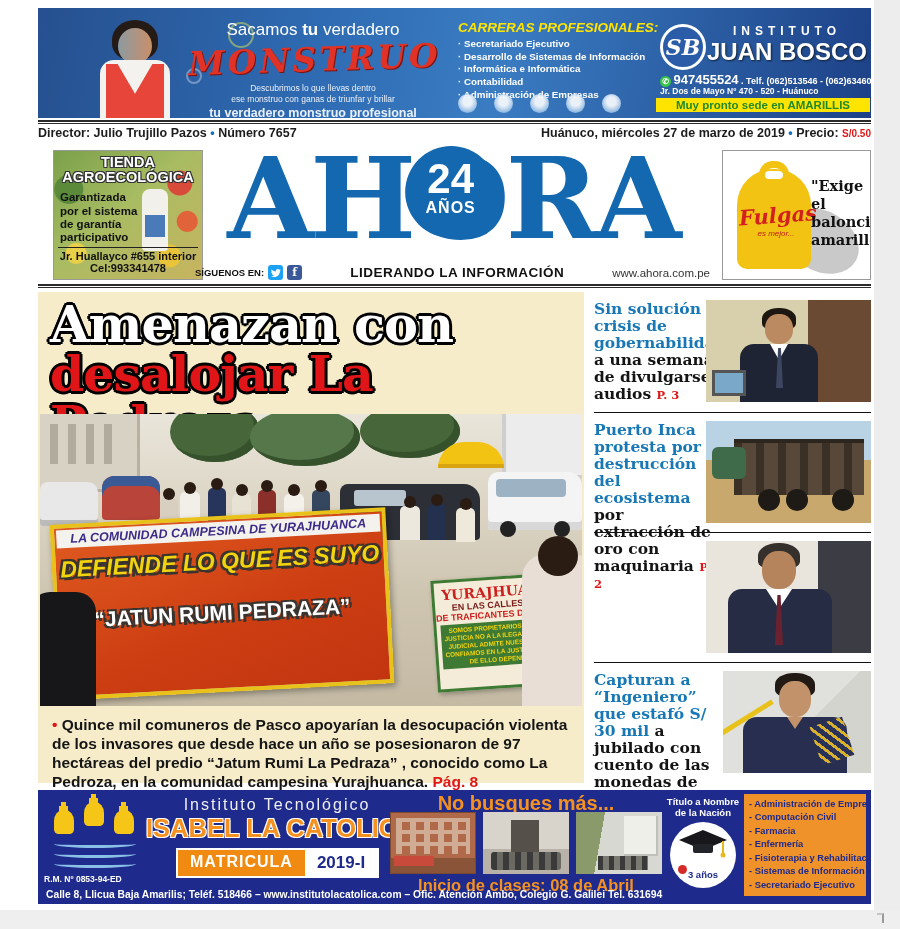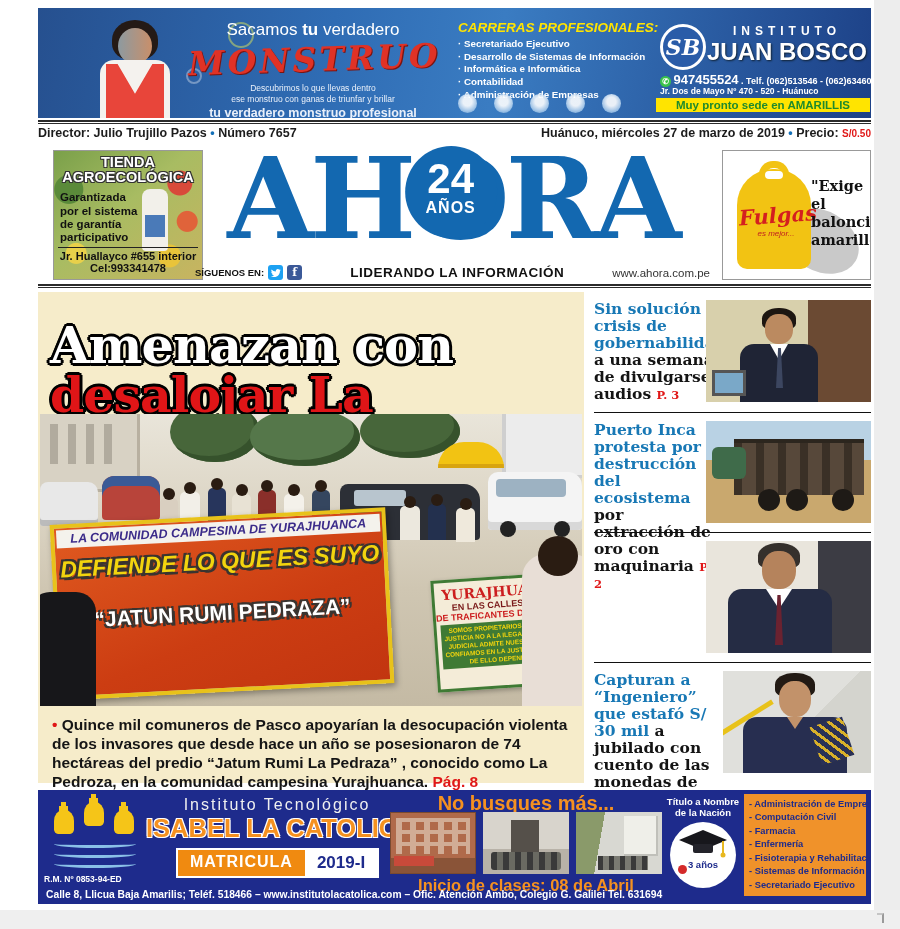--- a/index.html
+++ b/index.html
@@ -84,21 +84,21 @@
   .cyl .handle { position:absolute; left:22px; top:-8px; width:30px; height:16px; border:7px solid #f2c313; border-bottom:none; border-radius:14px 14px 0 0; }
   .cyl .hole { position:absolute; left:28px; top:2px; width:18px; height:8px; background:#fff; border-radius:6px; }
   .cyl .brand { position:absolute; left:2px; top:34px; width:70px; text-align:center; font-family:"DejaVu Serif",serif; font-style:italic; font-weight:bold; font-size:21px; color:#d41f1f; transform:rotate(-4deg); }
   .cyl .sub { position:absolute; left:10px; top:60px; width:58px; text-align:center; font-style:italic; font-size:8px; color:#c02020; }
   .gas-quote { position:absolute; left:88px; top:26px; width:58px; font-family:"DejaVu Serif",serif; font-weight:bold; font-size:14.5px; line-height:1.25; color:#111; }
 
   
   .lead { position:absolute; left:38px; top:292px; width:546px; height:491px; background:#f6ecca; }
   .hl { font-family:"DejaVu Serif",serif; font-weight:bold; letter-spacing:-1px; line-height:1.02; padding-left:12px; }
   .hl1 { font-size:51px; color:#fff; padding-top:6px;
-    text-shadow:-2px -2px 0 #000,2px -2px 0 #000,-2px 2px 0 #000,2px 2px 0 #000,-3px 0 0 #000,3px 0 0 #000,0 3px 0 #000,0 -3px 0 #000;margin-top:21px; }
+    text-shadow:-2px -2px 0 #000,2px -2px 0 #000,-2px 2px 0 #000,2px 2px 0 #000,-3px 0 0 #000,3px 0 0 #000,0 3px 0 #000,0 -3px 0 #000; }
   .hl2 { font-size:49px; color:#e01517;
     text-shadow:-2px -2px 0 #000,2px -2px 0 #000,-2px 2px 0 #000,2px 2px 0 #000,-3px 0 0 #000,3px 0 0 #000,0 3px 0 #000,0 -3px 0 #000; }
 
   .photo { position:absolute; left:2px; top:122px; width:542px; height:292px; overflow:hidden;
     background:linear-gradient(#e9e5da 0%,#ddd6c6 30%,#cfc6b2 60%,#c4baa4 100%); }
   .bld-l { position:absolute; left:0; top:0; width:100px; height:78px; background:#d8d2c4; box-shadow:inset -3px -3px 0 #b8b0a0; }
   .bld-l i { position:absolute; left:10px; top:10px; width:70px; height:40px; background:repeating-linear-gradient(90deg,#8a8478 0 8px,transparent 8px 18px); opacity:.5; }
   .tree { position:absolute; border-radius:50%; background:#47663a; box-shadow:inset -6px -6px 0 #36522c; }
   .bld-r { position:absolute; right:0; top:0; width:80px; height:64px; background:#ececec; box-shadow:inset 4px -3px 0 #cfcfcf; }
   .umbrella { position:absolute; left:398px; top:28px; width:66px; height:26px; background:#f2c313; border-radius:60px 60px 0 0; box-shadow:inset 0 -4px 0 #d8a410; }
@@ -179,21 +179,21 @@
   .campus.c1 b { position:absolute; left:4px; bottom:8px; width:40px; height:10px; background:#c84a3a; }
   .campus.c2 { left:445px; background:linear-gradient(#d8d4cc 0 60%,#b8b2a8 60%); }
   .campus.c2 i { position:absolute; left:28px; top:8px; width:28px; height:34px; background:#55504a; }
   .campus.c2 b { position:absolute; left:8px; bottom:4px; width:70px; height:18px; background:repeating-linear-gradient(90deg,#3a3a3a 0 6px,#6a6a62 6px 12px); border-radius:3px; }
   .campus.c3 { left:538px; background:linear-gradient(100deg,#8a9a6a 0 30%,#d8d8d2 30%); }
   .campus.c3 i { position:absolute; right:4px; top:4px; width:34px; height:40px; background:#efefe9; box-shadow:inset -2px -2px 0 #c0c0ba; }
   .campus.c3 b { position:absolute; left:22px; bottom:4px; width:50px; height:14px; background:repeating-linear-gradient(90deg,#3a3a3a 0 5px,#7a7a72 5px 11px); }
   .inicio { position:absolute; left:340px; top:86px; width:296px; text-align:center; color:#f59120; font-weight:bold; font-size:16.5px; white-space:nowrap; }
   .titulo { position:absolute; left:626px; top:6px; width:78px; text-align:center; color:#fff; font-weight:bold; font-size:9.5px; line-height:1.2; }
   .grad-circ { position:absolute; left:632px; top:32px; width:66px; height:66px; background:#fff; border-radius:50%; text-align:center; }
-  .grad-circ .anos { position:absolute; left:0; bottom:18px; width:100%; color:#1e2b8c; font-weight:bold; font-size:9.5px; }
+  .grad-circ .anos { position:absolute; left:0; bottom:8px; width:100%; color:#1e2b8c; font-weight:bold; font-size:9.5px; }
   .grad-circ .seal { position:absolute; left:8px; bottom:14px; width:9px; height:9px; background:#d42a2a; border-radius:50%; }
   .careers-box { position:absolute; left:706px; top:4px; width:122px; height:102px; background:#f0922a; padding:4px 0 0 5px; }
   .careers-box div { color:#1e2b8c; font-weight:bold; font-size:9.3px; line-height:1.45; white-space:nowrap; }
   .bot-foot { position:absolute; left:8px; top:99px; width:680px; color:#fff; font-weight:bold; font-size:10.3px; white-space:nowrap; }
 </style>
 </head>
 <body>
 
 <div class="page">
 
@@ -377,21 +377,21 @@
       </div>
       <div class="hand"></div>
       <div class="fg-l"></div>
       <div class="fg-r">
           <i></i>
         </div>
     </div>
 
     <div class="summary">
       <span class="bullet">•</span>
-      <span>Quince mil comuneros de Pasco apoyarían la desocupación violenta de los invasores que desde hace un año se posesionaron de 74 hectáreas del predio “Jatum Rumi La Pedraza” , conocido como La Pedroza, en la comunidad campesina Yurajhuanca.</span>
+      <span>Quince mil comuneros de Pasco apoyarían la desocupación violenta de los invasores que desde hace un año se posesionaron de 97 hectáreas del predio “Jatum Rumi La Pedraza” , conocido como La Pedroza, en la comunidad campesina Yurajhuanca.</span>
       <span class="pg">Pág. 8</span>
     </div>
   </div>
 
   <div class="sidebar">
 
     <div class="story">
       <div class="txt">
         <span class="hlt">Sin solución crisis de gobernabilidad,</span><span> a una semana de divulgarse audios </span><span class="pg">P. 3</span>
       </div>

